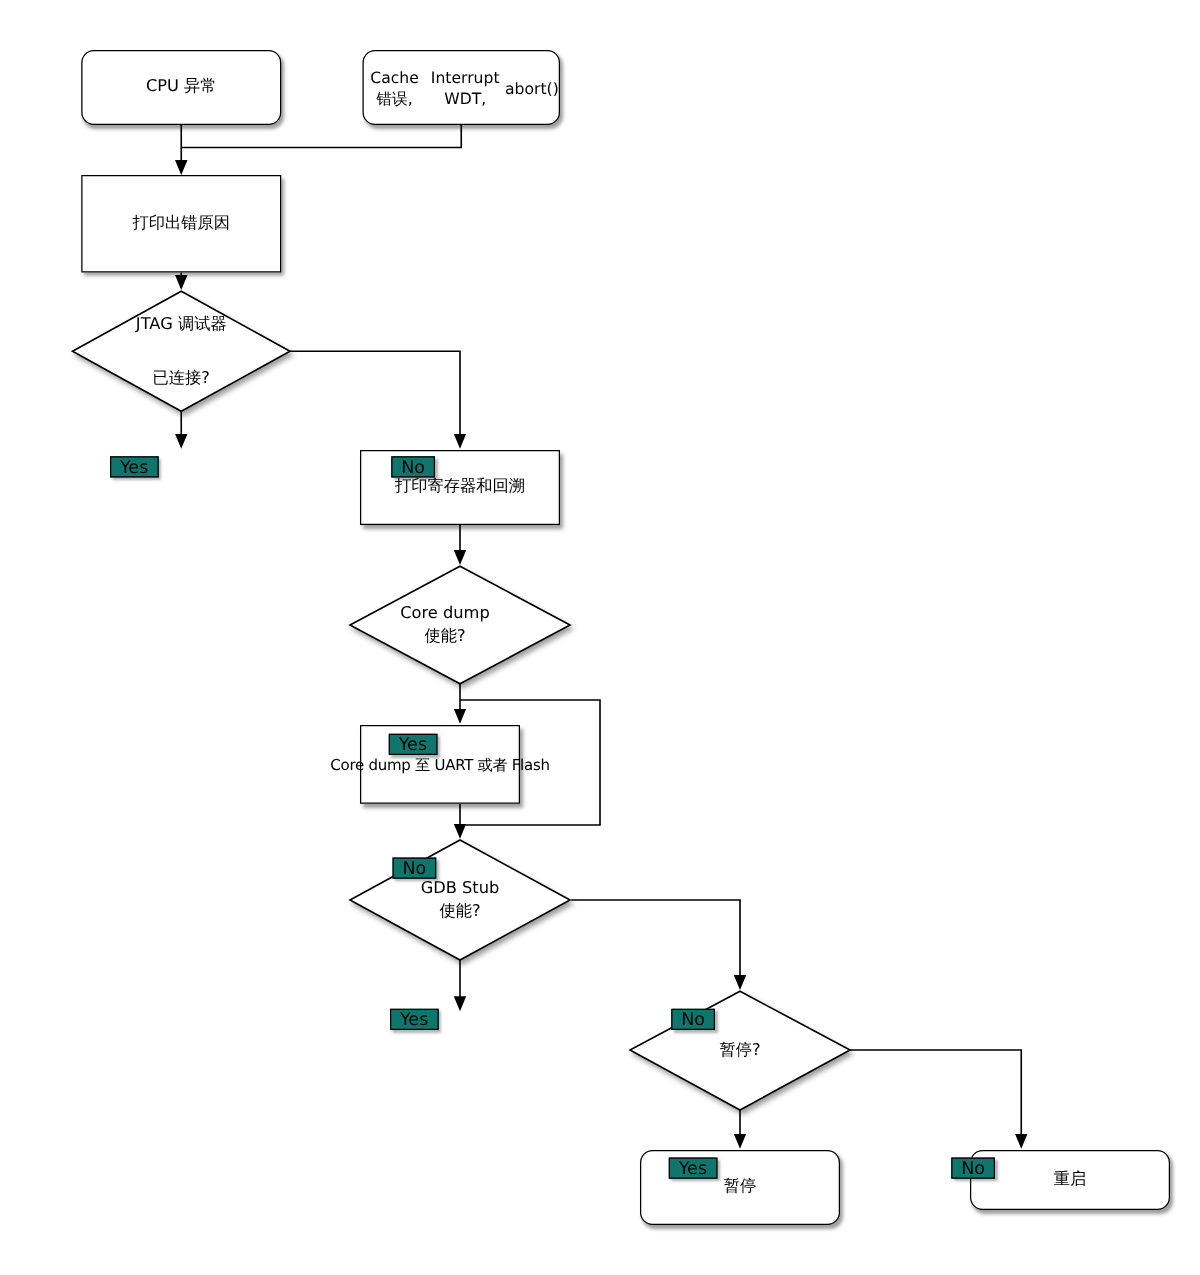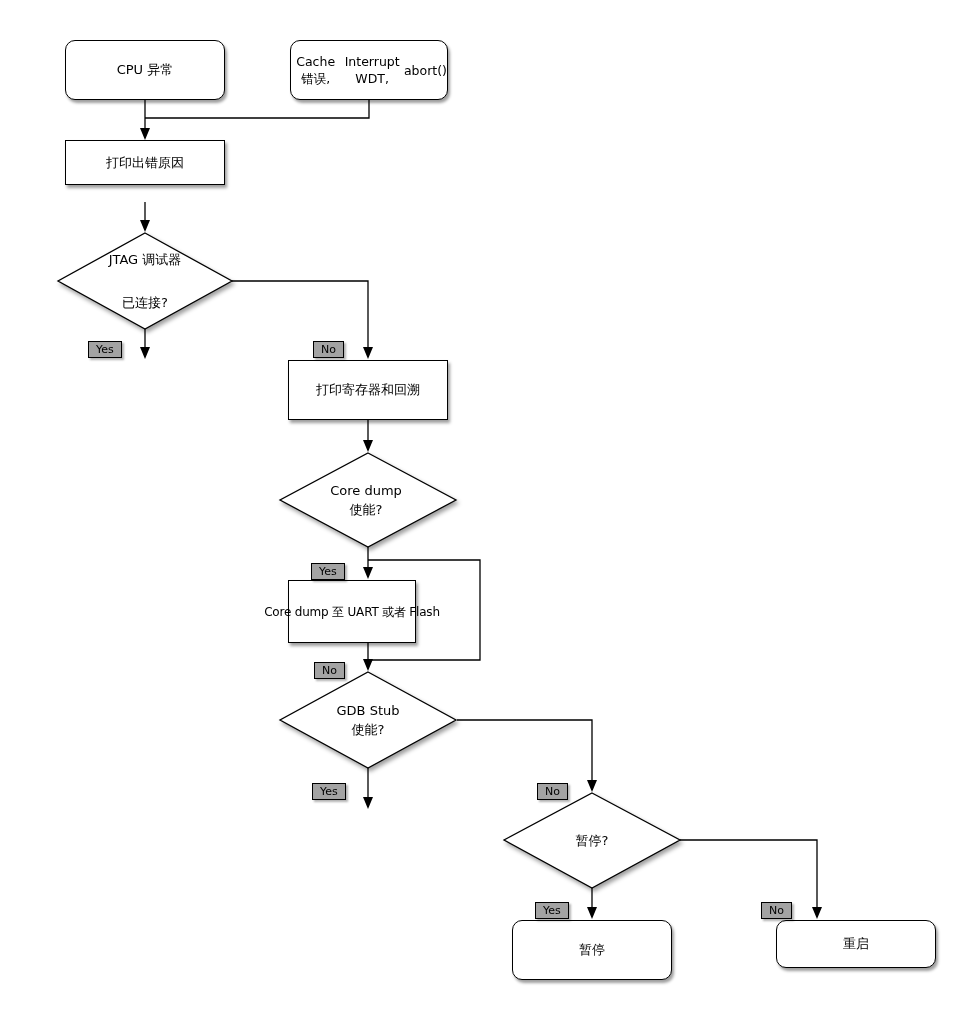--- a/index.html
+++ b/index.html
@@ -19,22 +19,22 @@
   }
   .rounded{border-radius:10px;}
   .cache-lines{line-height:17px;font-size:12.5px;}
   .nowrap{white-space:nowrap;font-size:12px;letter-spacing:-0.2px;}
   .dtext{
     position:absolute;display:flex;flex-direction:column;align-items:center;justify-content:center;
     text-align:center;font-size:13px;line-height:19px;pointer-events:none;
   }
   .elabel{
     position:absolute;box-sizing:border-box;height:17px;display:flex;align-items:center;justify-content:center;
-    border:1.2px solid #000;background:#a3a3a3;box-shadow:2px 2px 2px rgba(0,0,0,0.3);
-    font-size:11px;padding:0 7px;
+    border:1.2px solid #000;background:#0f766e;box-shadow:2px 2px 2px rgba(0,0,0,0.3);
+    font-size:14px;padding:0 7px;margin-top:24px;
   }
 </style>
 </head>
 <body>
 
 <div class="canvas">
 
   <svg class="edge-layer" width="960" height="1020" viewBox="0 0 960 1020">
     <defs>
       <marker id="arrowhead" markerWidth="13" markerHeight="11" refX="10" refY="5" orient="auto" markerUnits="userSpaceOnUse">
@@ -65,21 +65,21 @@
   <div class="node rounded" style="left:65px;top:40px;width:160px;height:60px;">
     <span>CPU 异常</span>
   </div>
 
   <div class="node rounded cache-lines" style="left:290px;top:40px;width:158px;height:60px;">
     <span>Cache 错误,</span>
     <span>Interrupt WDT,</span>
     <span>abort()</span>
   </div>
 
-  <div class="node" style="left:65px;top:140px;width:160px;height:45px;text-align:right;">
+  <div class="node" style="left:65px;top:140px;width:160px;height:78px;text-align:right;">
     <span>打印出错原因</span>
   </div>
 
 
   <div class="node" style="left:288px;top:360px;width:160px;height:60px;">
     <span>打印寄存器</span>
     <span>和回溯</span>
   </div>
 
   <div class="node" style="left:288px;top:580px;width:128px;height:63px;">
@@ -93,21 +93,21 @@
 
   <div class="node rounded" style="left:776px;top:920px;width:160px;height:48px;text-align:center;">
     <span>重启</span>
   </div>
 
   <div class="dtext" style="left:58px;top:233px;width:174px;height:96px;gap:24px;">
     <span>JTAG 调试器</span>
     <span>已连接?</span>
   </div>
 
-  <div class="dtext" style="left:278px;top:453px;width:176px;height:94px;justify-content:center;">
+  <div class="dtext" style="left:268px;top:453px;width:176px;height:94px;justify-content:center;">
     <span>Core dump</span>
     <span>使能?</span>
   </div>
 
   <div class="dtext" style="left:280px;top:672px;width:176px;height:96px;">
     <span>GDB Stub</span>
     <span>使能?</span>
   </div>
 
   <div class="dtext" style="left:504px;top:793px;width:176px;height:95px;">

